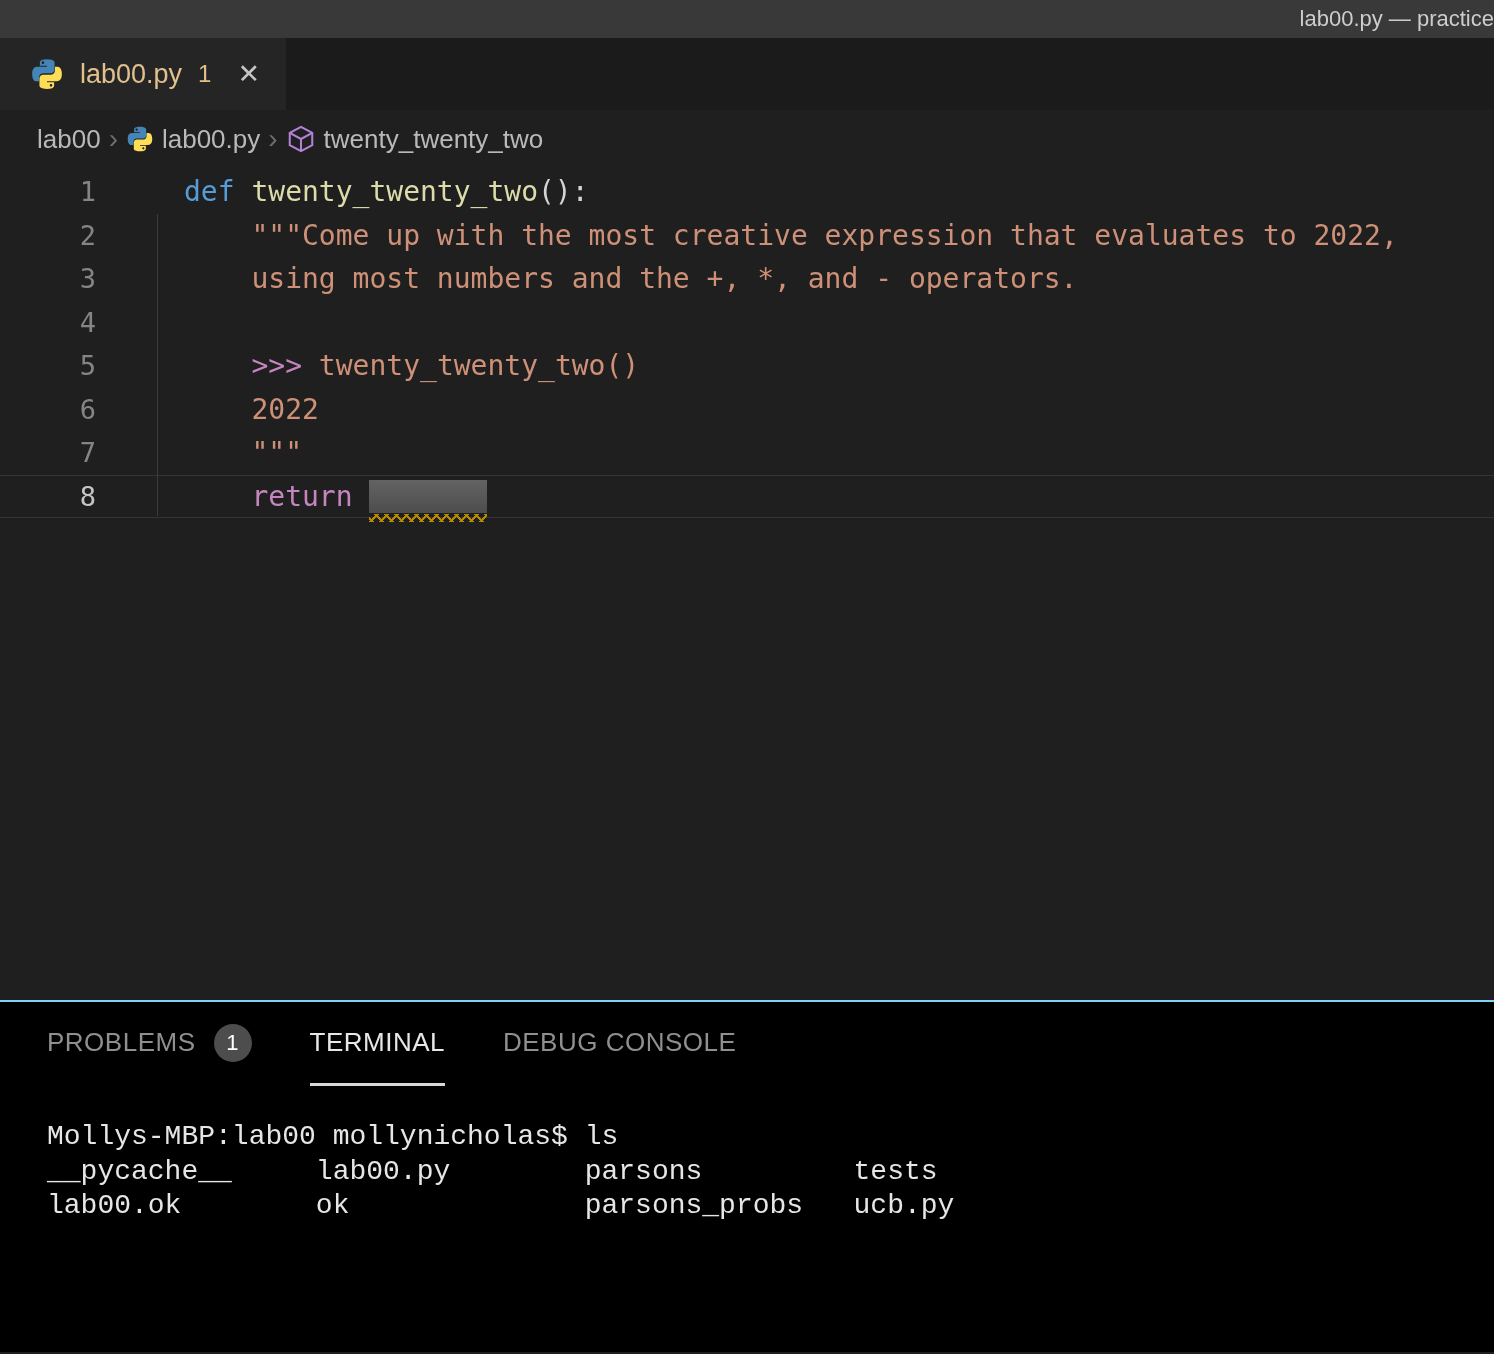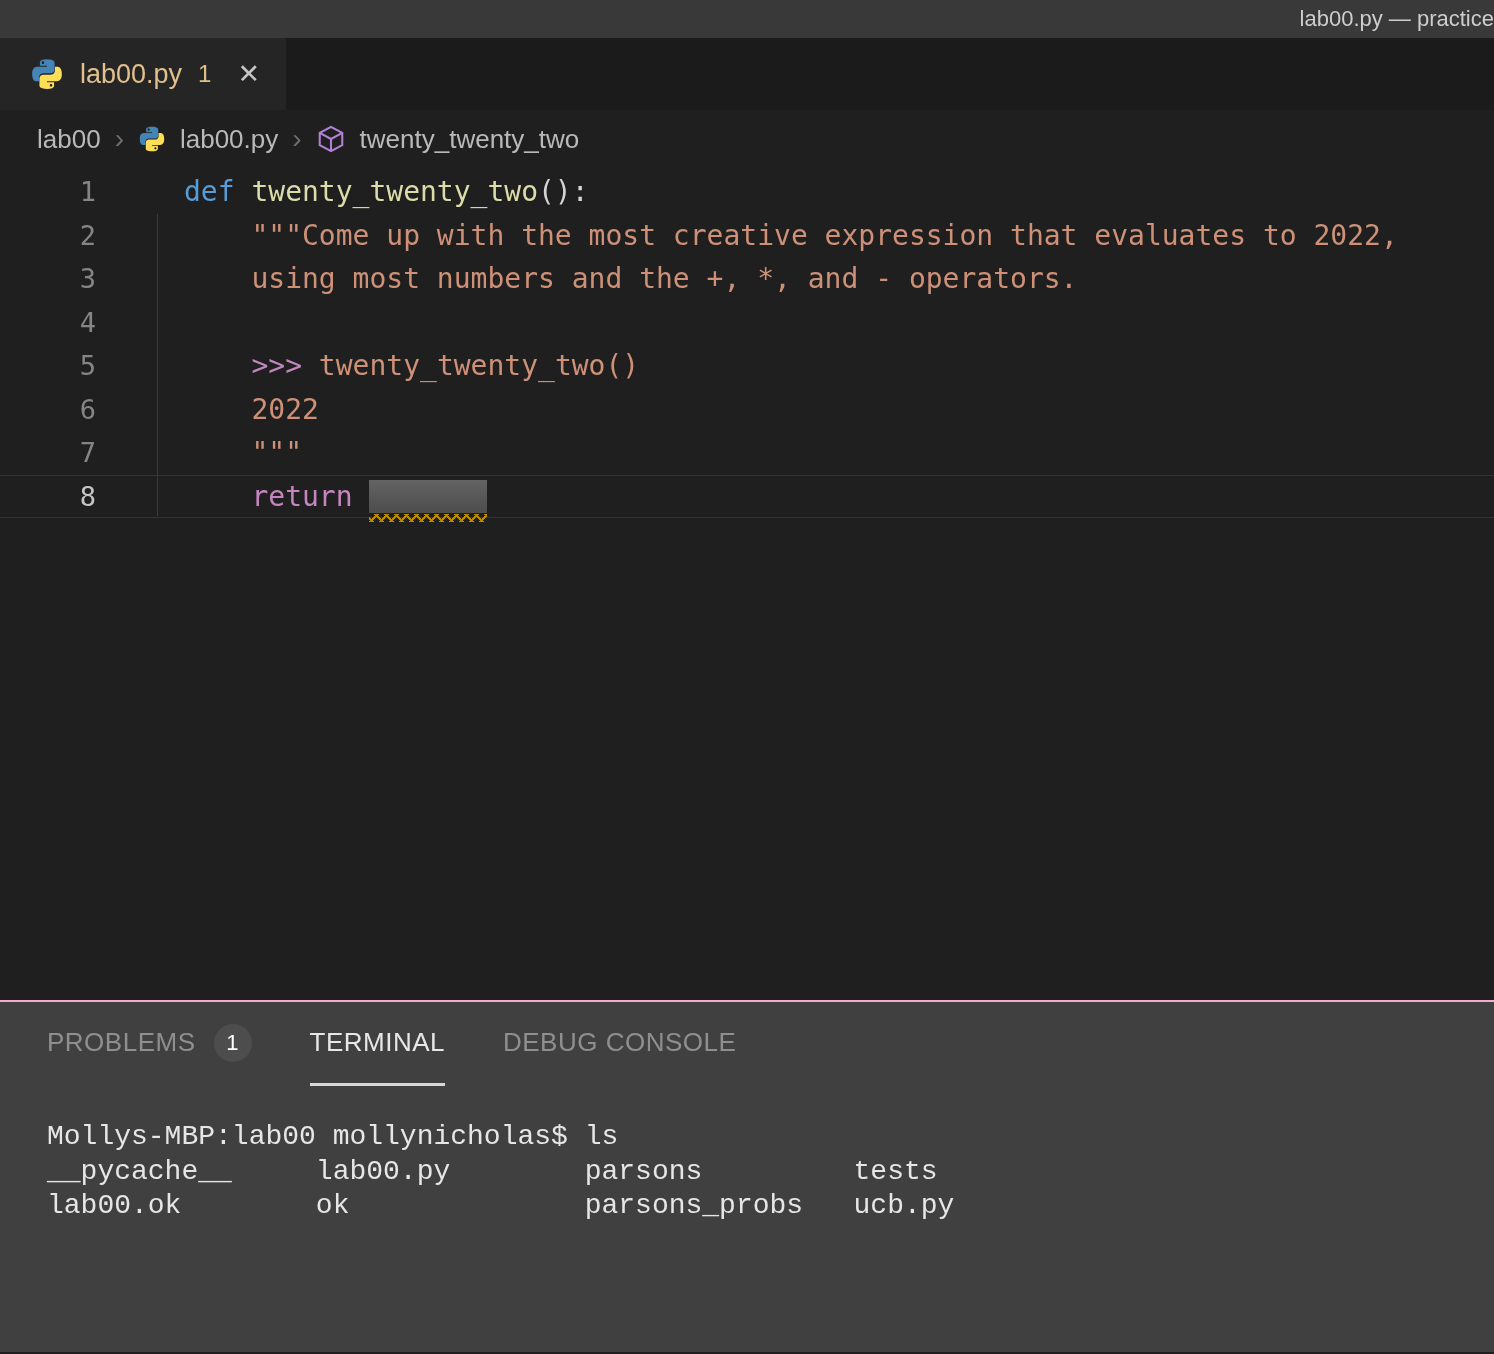--- a/index.html
+++ b/index.html
@@ -13,21 +13,21 @@
   
   .tabbar { height:72px; background:#1b1b1b; display:flex; }
   .tab { height:100%; background:#252526; display:flex; align-items:center;
          padding:0 26px 0 30px; gap:16px; cursor:pointer; }
   .tab-label { color:#e2c08d; font-size:27px; }
   .tab-badge { color:#e2c08d; font-size:24px; }
   .tab-close { color:#c5c5c5; font-size:27px; margin-left:10px; }
 
   
   .breadcrumb { height:58px; display:flex; align-items:center; padding-left:37px;
-                gap:14px; color:#a9a9a9; font-size:26px; background:#1f1f1f; }
+                gap:8px; color:#a9a9a9; font-size:26px; background:#1f1f1f; }
   .crumb { color:#b9b9b9; cursor:pointer; }
   .crumb-sep { color:#6e6e6e; font-size:28px; }
   .bc-icon { display:inline-flex; align-items:center; }
 
   
   .editor { position:relative; height:832px; background:#1f1f1f;
             font-family:"DejaVu Sans Mono","Liberation Mono",monospace; }
   .code-lines { position:relative; padding-top:2px; }
   .line { display:flex; align-items:center; height:43.5px; font-size:28px; white-space:pre; }
   .ln { flex:0 0 96px; text-align:right; color:#858585; font-size:27px;
@@ -38,21 +38,21 @@
   .indent-guide { position:absolute; left:157px; top:46px; width:1px; height:302px;
                   background:#3b3b3b; }
   .seg-placeholder { position:relative; background:linear-gradient(180deg,#636363,#4d4d4d); }
   .seg-placeholder::after { content:""; position:absolute; left:0; right:0; bottom:-9px; height:8px;
       background:
         linear-gradient(135deg, transparent 40%, #b88a00 40%, #b88a00 60%, transparent 60%),
         linear-gradient(45deg, transparent 40%, #b88a00 40%, #b88a00 60%, transparent 60%);
       background-size:10px 8px; background-position:0 0,5px 0; background-repeat:repeat-x; }
 
   
-  .panel { border-top:2px solid #f9a8d4; background:#404040; height:352px; }
+  .panel { border-top:2px solid #7dd3fc; background:#000000; height:352px; }
   .panel-tabs { display:flex; align-items:stretch; height:84px; padding-left:47px; gap:58px; }
   .panel-tab { display:flex; align-items:center; gap:18px; color:#8f8f8f; font-size:26px;
                letter-spacing:0.5px; cursor:pointer; border-bottom:3px solid transparent; }
   .panel-tab.active { color:#e7e7e7; border-bottom:3px solid #d8d8d8; }
   .pt-badge { width:38px; height:38px; border-radius:50%; background:#4d4d4d; color:#ffffff;
               font-size:22px; display:inline-flex; align-items:center; justify-content:center; }
 
   .terminal { padding:34px 0 0 47px; font-family:Liberation Mono, monospace;
               font-size:28px; color:#e6e6e6; }
   .trow { line-height:34.5px; white-space:pre; }

